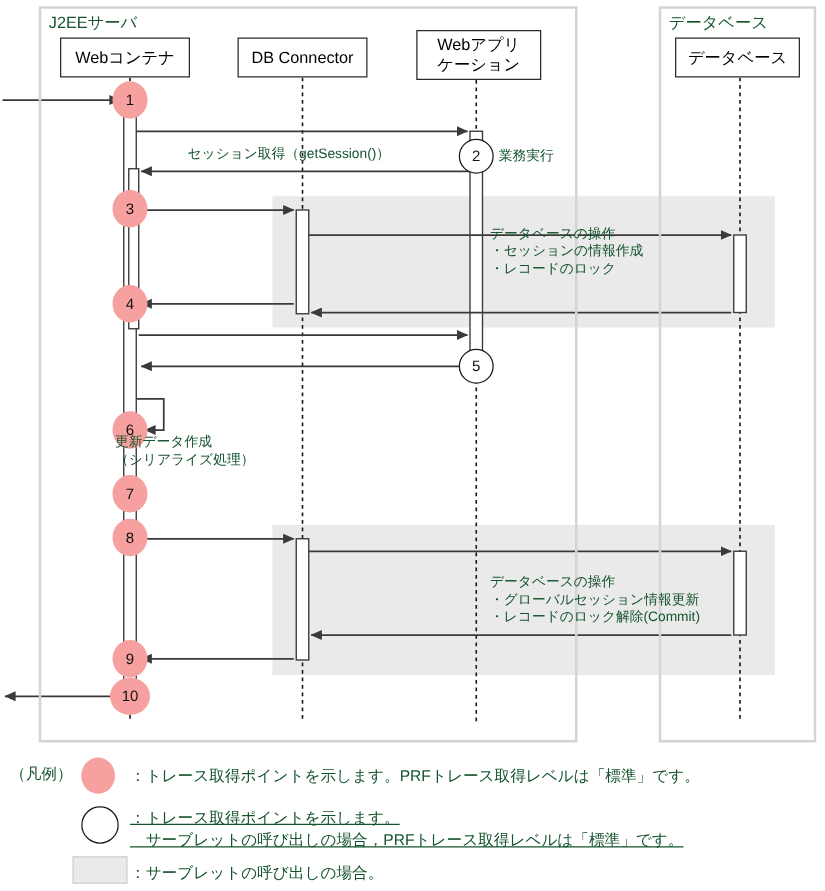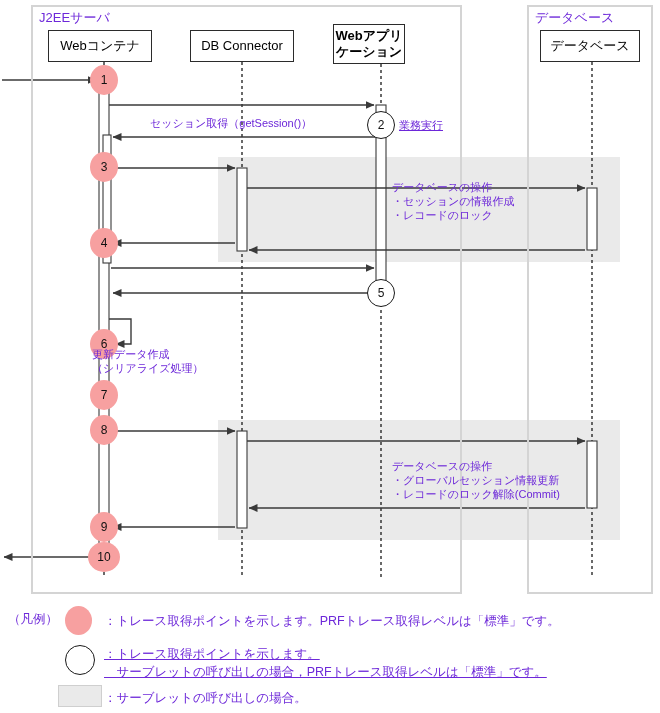--- a/index.html
+++ b/index.html
@@ -5,21 +5,21 @@
   html,body{margin:0;padding:0;background:#ffffff;}
   body{
     width:660px;height:713px;position:relative;overflow:hidden;
     font-family:"Liberation Sans","DejaVu Sans",sans-serif;
     color:#000;
   }
   .stage{position:absolute;left:0;top:0;width:660px;height:713px;}
   svg.diagram{position:absolute;left:0;top:0;width:660px;height:713px;}
 
   
-  .tx{position:absolute;white-space:pre;line-height:1.28;color:#6d28d9;}
+  .tx{position:absolute;white-space:pre;line-height:1.28;color:#14532d;}
   .frame-title{font-size:13px;}
   .msg{font-size:11px;}
   .note{font-size:11px;}
   .legend-txt{font-size:12.5px;line-height:1.45;}
 
   .obj-box{
     position:absolute;border:1px solid #2b2b2b;background:#fff;
     display:flex;align-items:center;justify-content:center;
     font-size:13px;text-align:center;line-height:1.2;box-sizing:border-box;
   }
@@ -119,37 +119,37 @@
   <div class="tx frame-title" style="left:535px;top:10px;">データベース</div>
 
   <div class="obj-box" style="left:48px;top:30px;width:104px;height:32px;">
     <span>Webコンテナ</span>
   </div>
 
   <div class="obj-box" style="left:190px;top:30px;width:104px;height:32px;">
     <span>DB Connector</span>
   </div>
 
-  <div class="obj-box" style="left:333px;top:24px;width:72px;height:40px;font-weight:bold;">
+  <div class="obj-box" style="left:333px;top:24px;width:100px;height:40px;">
     <span style="white-space:pre-line;">Webアプリ
 ケーション</span>
   </div>
 
   <div class="obj-box" style="left:540px;top:30px;width:100px;height:32px;">
     <span>データベース</span>
   </div>
 
   <div class="marker filled" style="left:90px;top:65px;width:28px;height:30px;">
     <span>1</span>
   </div>
 
   <div class="marker hollow" style="left:367px;top:111px;width:28px;height:28px;">
     <span>2</span>
   </div>
-  <div class="tx msg" style="left:399px;top:118px;text-decoration:underline;">業務実行</div>
+  <div class="tx msg" style="left:399px;top:118px;">業務実行</div>
 
   <div class="marker filled" style="left:90px;top:152px;width:28px;height:30px;">
     <span>3</span>
   </div>
 
   <div class="marker filled" style="left:90px;top:228px;width:28px;height:30px;">
     <span>4</span>
   </div>
 
   <div class="marker hollow" style="left:367px;top:279px;width:28px;height:28px;">

